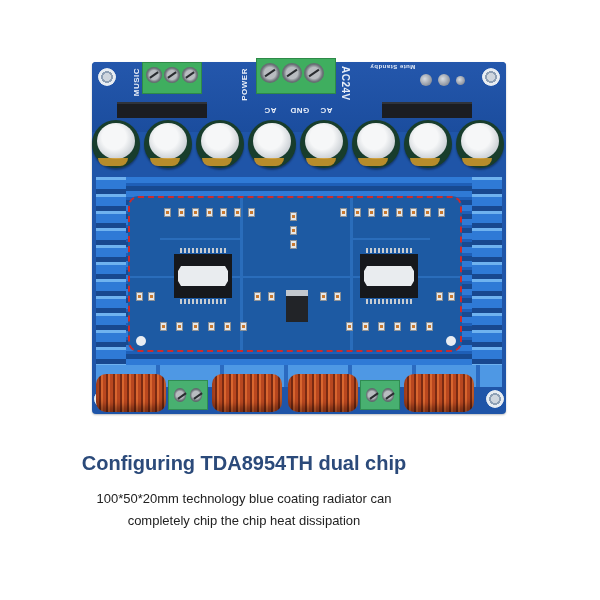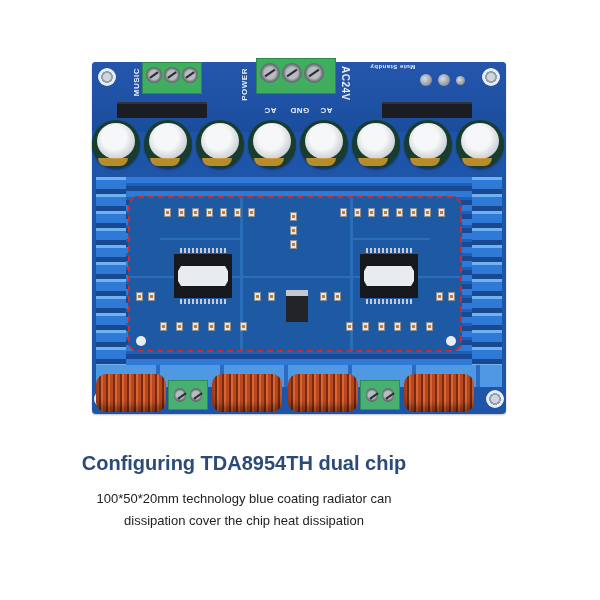--- a/index.html
+++ b/index.html
@@ -186,15 +186,15 @@
         <div class="screw"></div>
         <div class="screw"></div>
       </div>
       <div class="inductor" style="left:312px;width:70px;"></div>
     </div>
   </div>
 
   <div class="caption title">Configuring TDA8954TH dual chip</div>
   <div class="caption desc">
     <div>100*50*20mm technology blue coating radiator can</div>
-    <div>dissipation cover the chip heat dissipation</div>
+    <div>completely chip the chip heat dissipation</div>
   </div>
 </div>
 
 </body></html>

